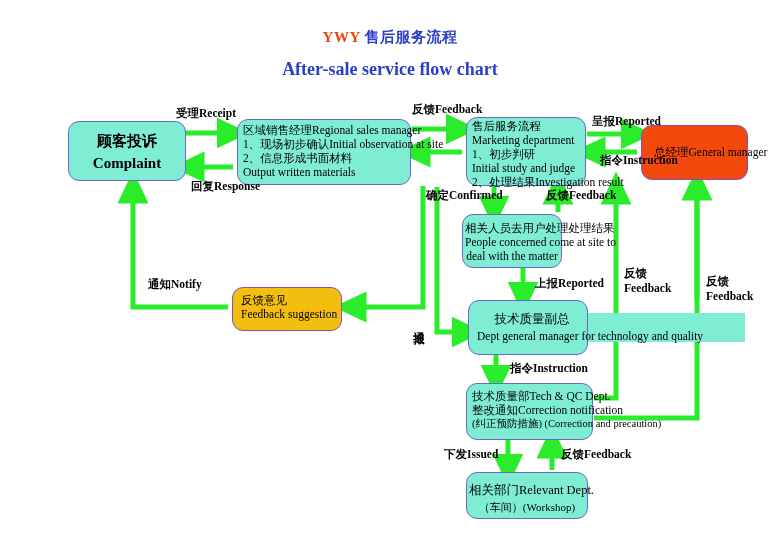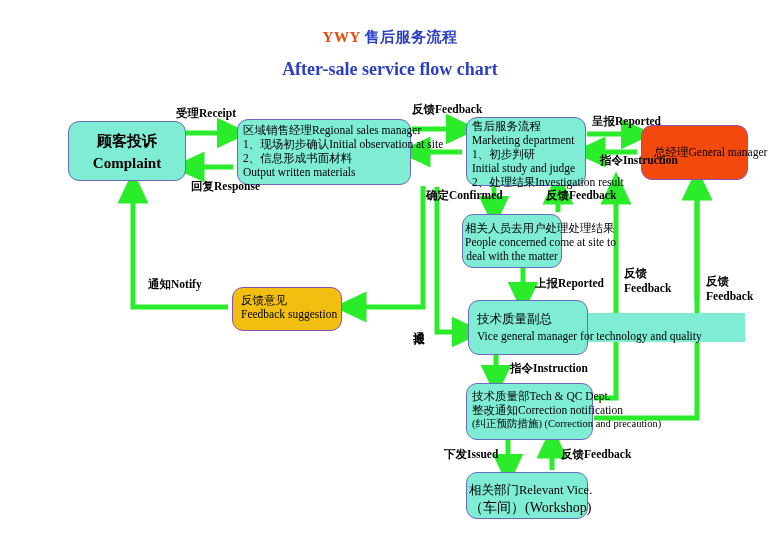--- a/index.html
+++ b/index.html
@@ -151,38 +151,38 @@
   <div class="node center" style="left:462px;top:214px;width:100px;height:54px;">
     <div class="pad" style="padding:6px 2px;">
       <div class="ln">相关人员去用户处理处理结果</div>
       <div class="ln">People concerned come at site to</div>
       <div class="ln">deal with the matter</div>
     </div>
   </div>
 
   <div class="vgm-bar" style="left:560px;top:313px;width:185px;height:29px;"></div>
   <div class="node" style="left:468px;top:300px;width:120px;height:55px;">
-    <div class="pad" style="padding:9px 0 0 8px;">
+    <div class="pad" style="padding:9px 0 0 8px;text-align:center;">
       <div class="ln" style="font-size:12.5px;line-height:18px;">技术质量副总</div>
-      <div class="ln" style="line-height:17px;">Vice general manager for technology and quality</div>
+      <div class="ln" style="line-height:17px;">Dept general manager for technology and quality</div>
     </div>
   </div>
 
   <div class="node" style="left:466px;top:383px;width:127px;height:57px;">
     <div class="pad" style="padding:5px 0 0 5px;">
       <div class="ln">技术质量部Tech &amp; QC Dept.</div>
       <div class="ln">整改通知Correction notification</div>
       <div class="ln" style="font-size:10.5px;">(纠正预防措施) (Correction and precaution)</div>
     </div>
   </div>
 
   <div class="node center" style="left:466px;top:472px;width:122px;height:47px;">
     <div class="pad" style="padding:9px 2px;">
-      <div class="ln" style="font-size:12.5px;line-height:17px;">相关部门Relevant Vice.</div>
-      <div class="ln" style="font-size:14px;line-height:17px;">（车间）(Workshop)</div>
+      <div class="ln" style="font-size:12.5px;line-height:17px;">相关部门Relevant Dept.</div>
+      <div class="ln" style="font-size:11px;line-height:17px;">（车间）(Workshop)</div>
     </div>
   </div>
 
   <div class="node node-feedback" style="left:232px;top:287px;width:110px;height:44px;">
     <div class="pad" style="padding:5px 0 0 8px;">
       <div class="ln">反馈意见</div>
       <div class="ln">Feedback suggestion</div>
     </div>
   </div>
 

